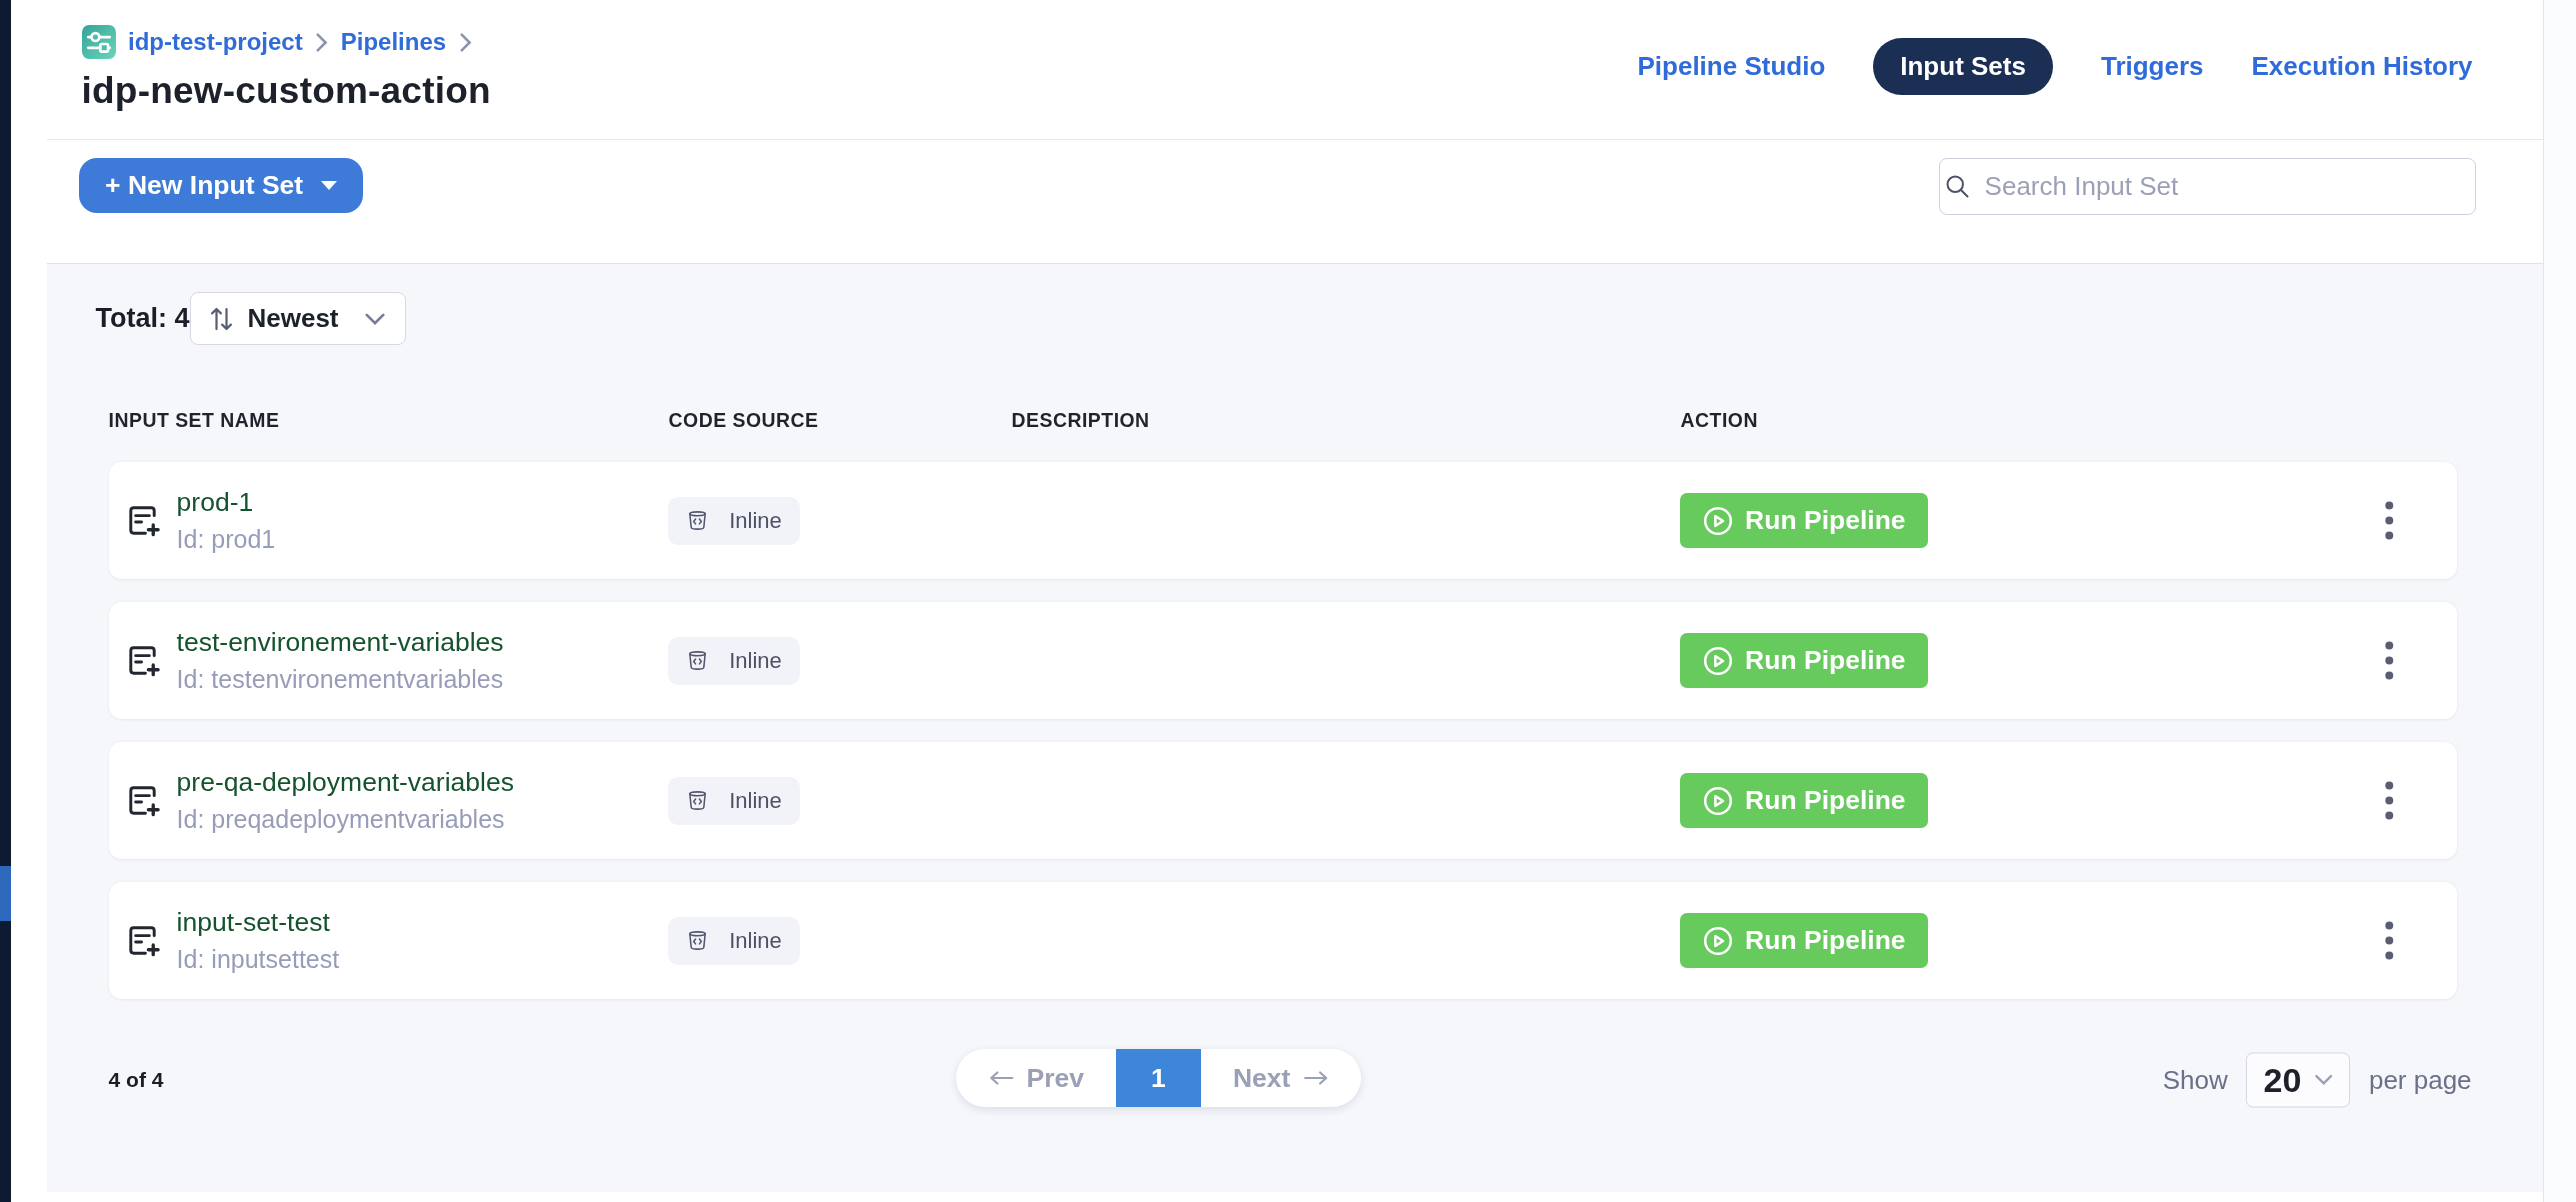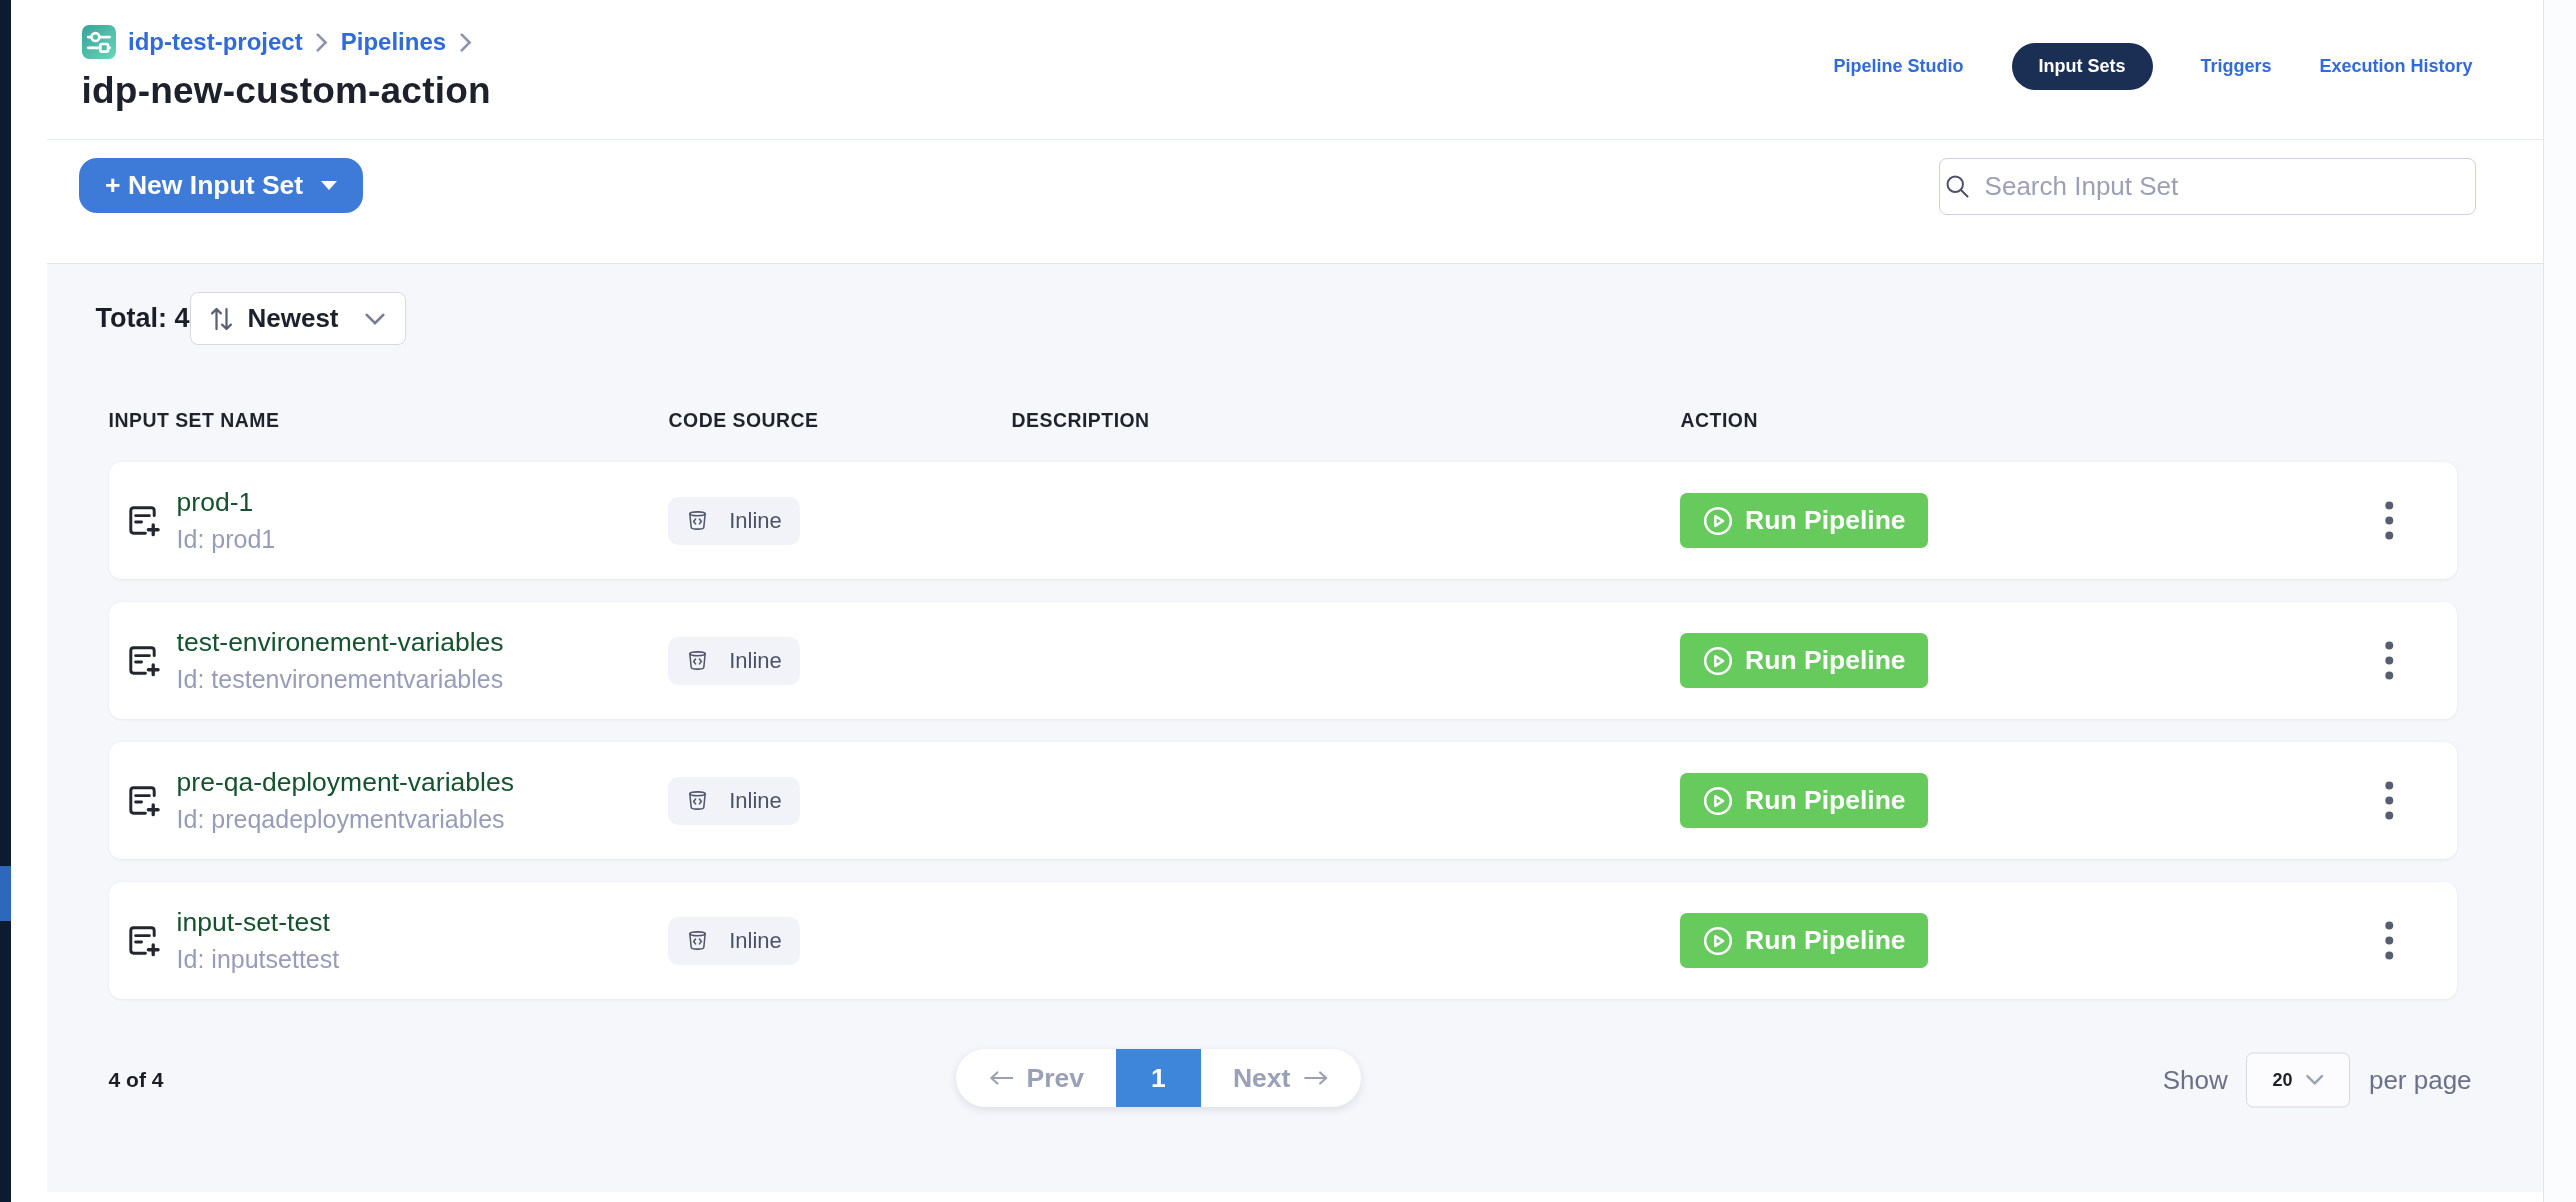--- a/index.html
+++ b/index.html
@@ -27,21 +27,21 @@
     display: flex; justify-content: space-between;
     padding: 0 70px 0 35px;
   }
   .crumbs-block { padding-top: 25px; }
   .breadcrumb { display: flex; align-items: center; gap: 12.4px; }
   .breadcrumb a { font-size: 24px; font-weight: 600; color: #2f6bd9; text-decoration: none; }
   .crumb-sep { display: flex; align-items: center; }
   .page-title { margin-top: 10.6px; font-size: 37px; font-weight: 700; color: #1d212b; letter-spacing: 0.2px; }
 
   .nav { display: flex; align-items: center; gap: 48px; padding-top: 41px; height: 92px; align-self: flex-start; }
-  .nav a { font-size: 18px; font-weight: 600; color: #2f6bd9; text-decoration: none; }
+  .nav a { font-size: 26px; font-weight: 600; color: #2f6bd9; text-decoration: none; }
   .nav a.active {
     background: #1b2e54; color: #ffffff; border-radius: 883px;
     padding: 13.3px 27px;
   }
 
   
   .toolbar {
     height: 124px; background: #fff; border-bottom: 0.9px solid #e0e2ec;
     display: flex; justify-content: space-between; align-items: flex-start;
     padding: 17.7px 67px 0 32px;
@@ -117,21 +117,21 @@
     display: flex; align-items: center; gap: 12.4px; padding: 0 32px;
     font-size: 26.5px; font-weight: 600; color: #9aa0b6;
   }
   .pg-page { width: 85px; background: #3e86d9; color: #fff; display: flex; align-items: center; justify-content: center; font-size: 26.5px; font-weight: 600; border: none; font-family: inherit; cursor: pointer; }
 
   .per-page { position: absolute; right: 71px; top: 50%; transform: translateY(-50%); display: flex; align-items: center; gap: 18.6px; }
   .pp-label { font-size: 26px; color: #6b7089; }
   .pp-select {
     width: 104px; height: 55px; background: #fcfcfe; border: 1.8px solid #d4d7e3; border-radius: 7px;
     display: flex; align-items: center; justify-content: center; gap: 12.4px;
-    font-size: 18px; font-weight: 700; color: #1d212b; font-family: inherit; cursor: pointer;
+    font-size: 34px; font-weight: 700; color: #1d212b; font-family: inherit; cursor: pointer;
   }
 </style>
 </head>
 <body>
 
 <div class="rail">
   <div class="thumb"></div>
 </div>
 
 <div class="main">

